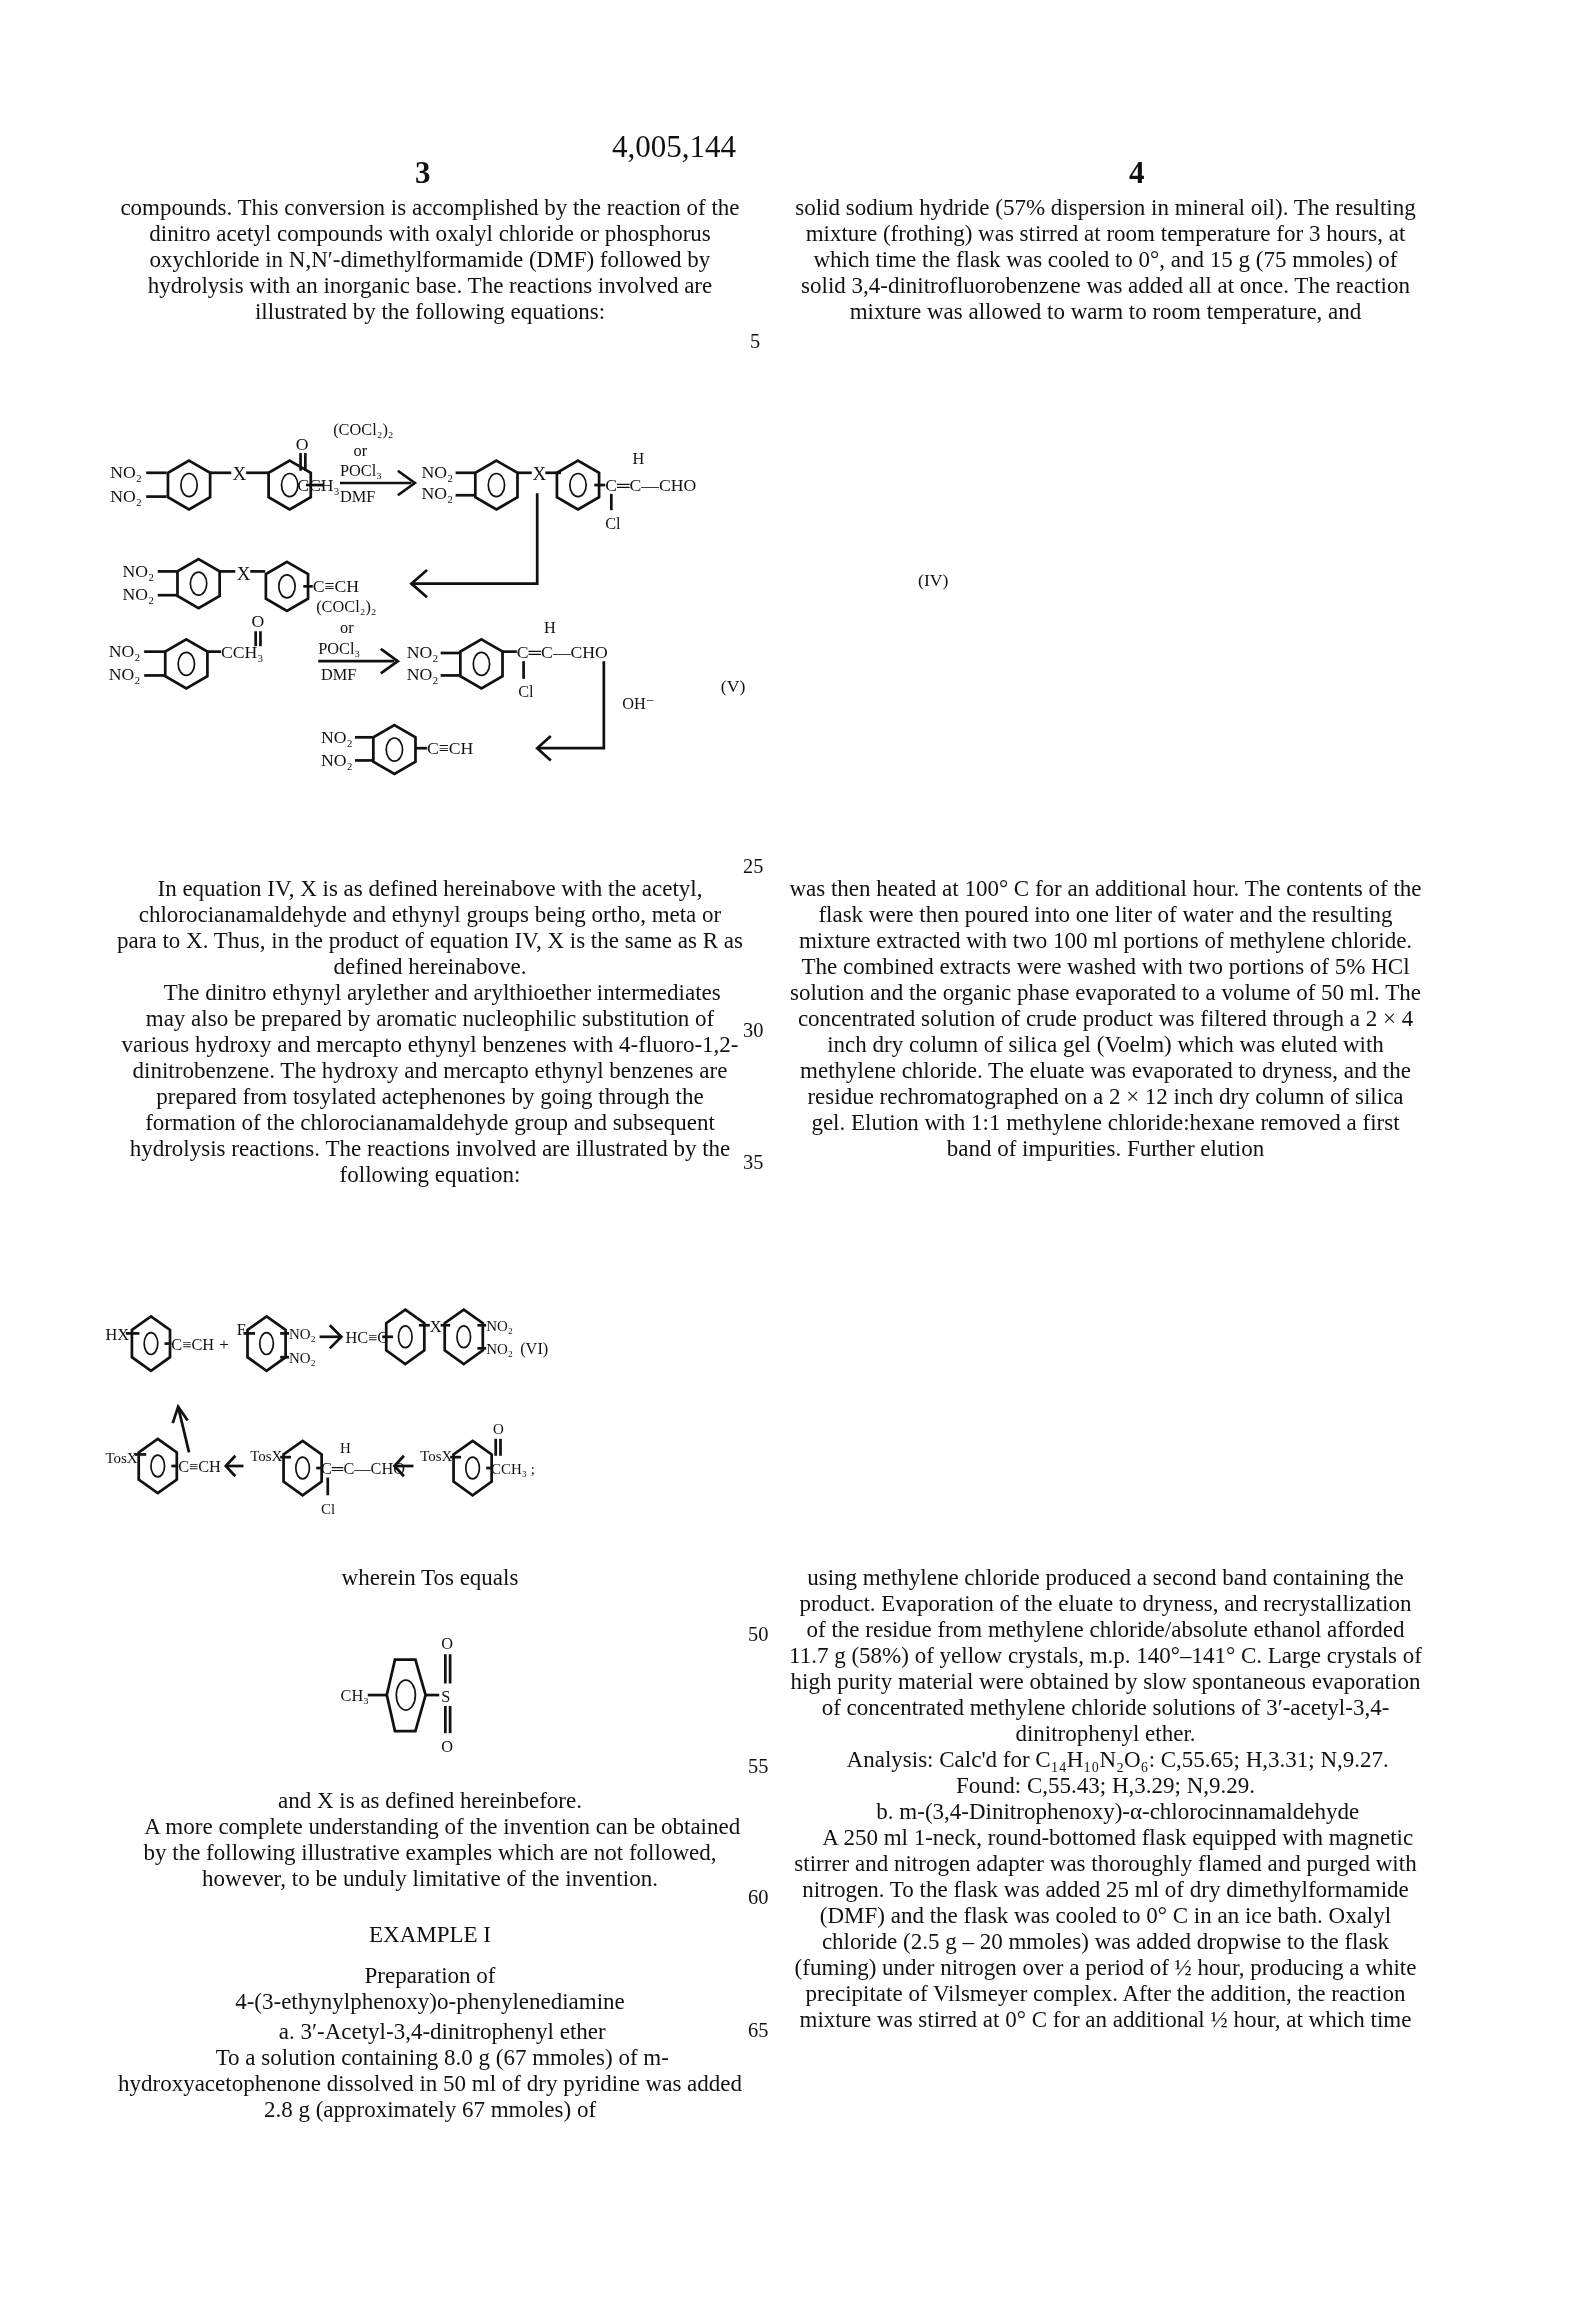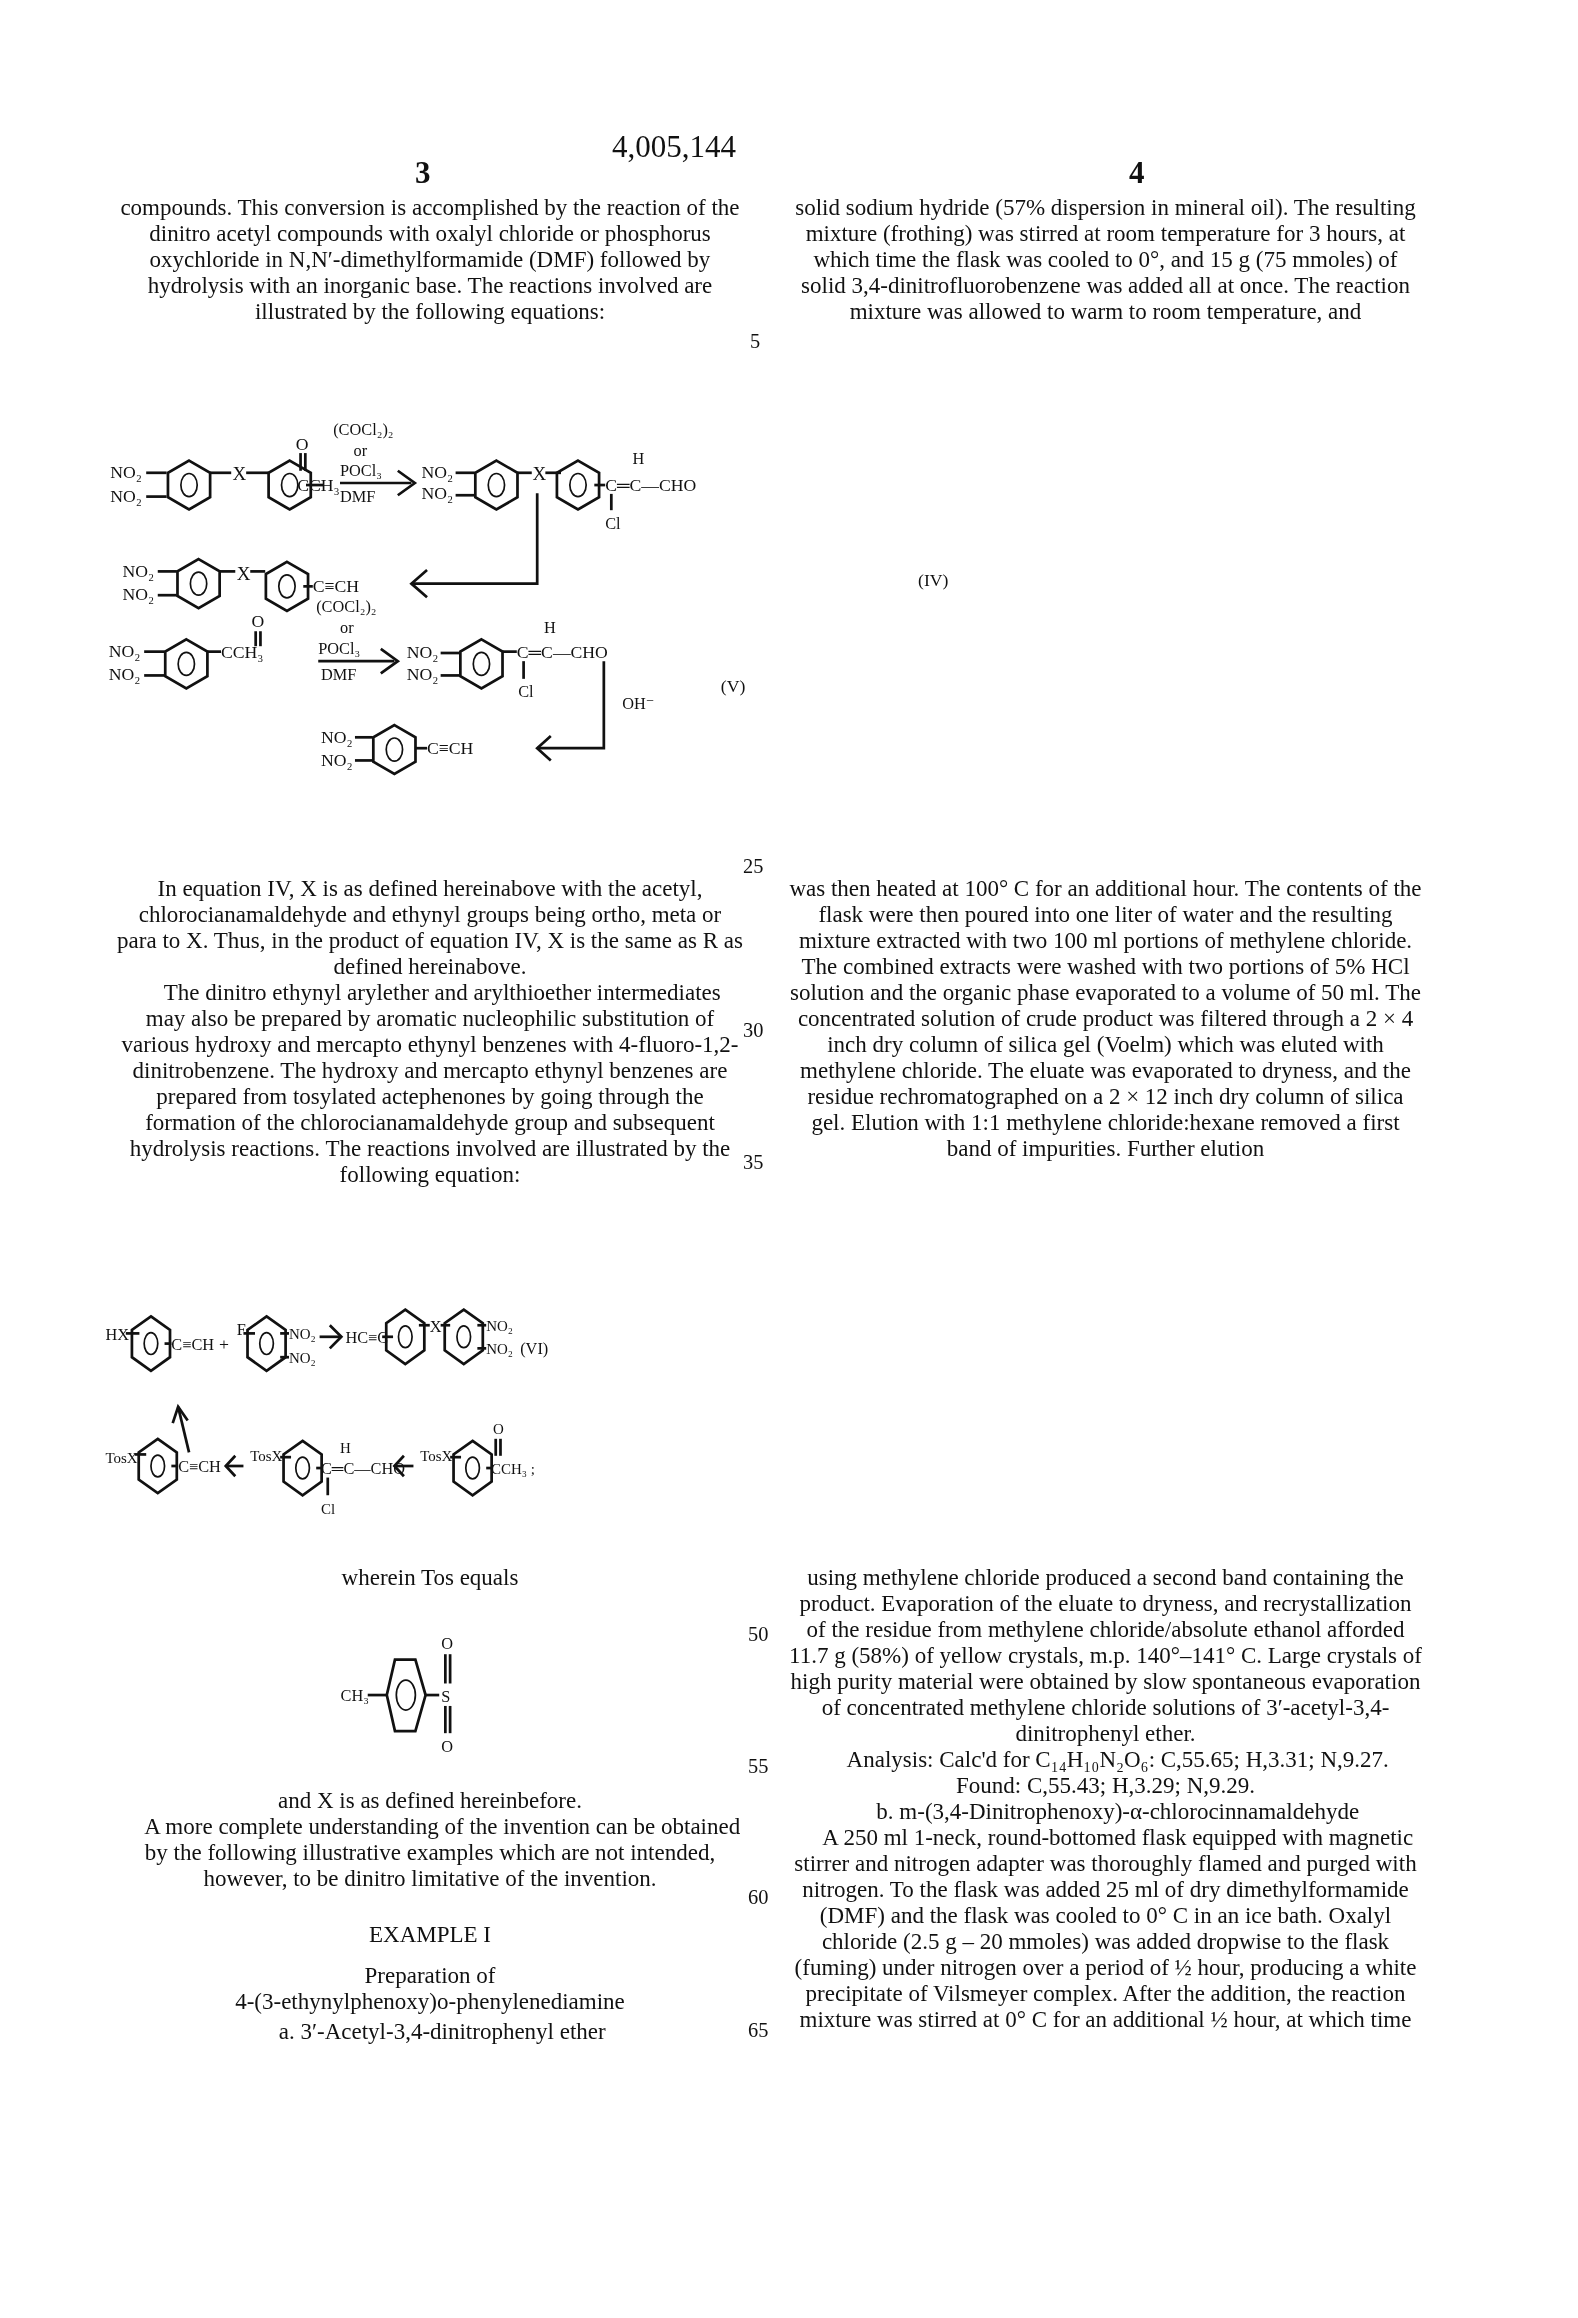--- a/index.html
+++ b/index.html
@@ -230,25 +230,26 @@
   <text x="178" y="132" font-size="24">S</text>
   <text x="178" y="55" font-size="24">O</text>
   <line class="b" x1="184" y1="62" x2="184" y2="105"></line>
     <line class="b" x1="191" y1="62" x2="191" y2="105"></line>
   <line class="b" x1="184" y1="138" x2="184" y2="178"></line>
     <line class="b" x1="191" y1="138" x2="191" y2="178"></line>
   <text x="178" y="205" font-size="24">O</text>
 </svg>
 <div class="col" style="left:117px;top:1788px;">
   <p>and X is as defined hereinbefore.</p>
-  <p class="ind">A more complete understanding of the invention can be obtained by the following illustrative examples which are not intended, however, to be dinitro limitative of the invention.</p>
+  <p class="ind">A more complete understanding of the invention can be obtained by the following illustrative examples which are not followed, however, to be unduly limitative of the invention.</p>
   <p class="center" style="margin-top:30px;">EXAMPLE I</p>
   <p class="center" style="margin-top:15px;">Preparation of</p>
   <p class="center">4-(3-ethynylphenoxy)o-phenylenediamine</p>
   <p class="ind" style="margin-top:4.1px;">a. 3′-Acetyl-3,4-dinitrophenyl ether</p>
+  <p class="ind">To a solution containing 8.0 g (67 mmoles) of m-hydroxyacetophenone dissolved in 50 ml of dry pyridine was added 2.8 g (approximately 67 mmoles) of</p>
 </div>
 
 <div class="col" style="left:789px;top:1565px;width:633px;">
   <p>using methylene chloride produced a second band containing the product. Evaporation of the eluate to dryness, and recrystallization of the residue from methylene chloride/absolute ethanol afforded 11.7 g (58%) of yellow crystals, m.p. 140°–141° C. Large crystals of high purity material were obtained by slow spontaneous evaporation of concentrated methylene chloride solutions of 3′-acetyl-3,4-dinitrophenyl ether.</p>
   <p class="ind">Analysis: Calc'd for C₁₄H₁₀N₂O₆: C,55.65; H,3.31; N,9.27. Found: C,55.43; H,3.29; N,9.29.</p>
   <p class="ind">b. m-(3,4-Dinitrophenoxy)-α-chlorocinnamaldehyde</p>
   <p class="ind">A 250 ml 1-neck, round-bottomed flask equipped with magnetic stirrer and nitrogen adapter was thoroughly flamed and purged with nitrogen. To the flask was added 25 ml of dry dimethylformamide (DMF) and the flask was cooled to 0° C in an ice bath. Oxalyl chloride (2.5 g – 20 mmoles) was added dropwise to the flask (fuming) under nitrogen over a period of ½ hour, producing a white precipitate of Vilsmeyer complex. After the addition, the reaction mixture was stirred at 0° C for an additional ½ hour, at which time</p>
 </div>
 <div class="ln" style="left:748px;top:1623px;">50</div>
 <div class="ln" style="left:748px;top:1755px;">55</div>

